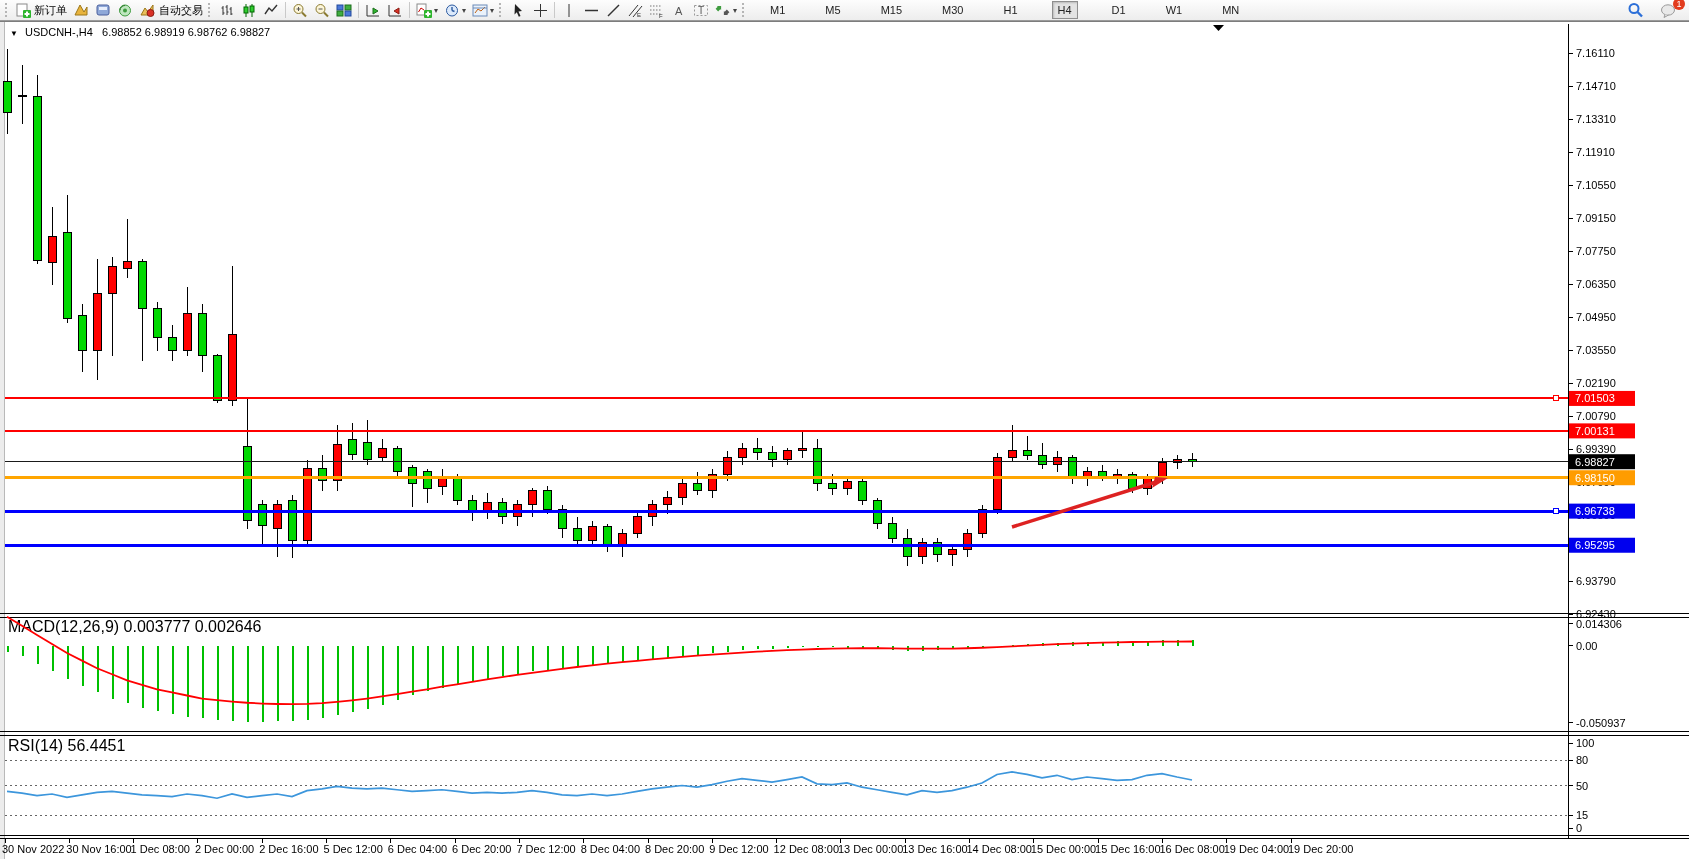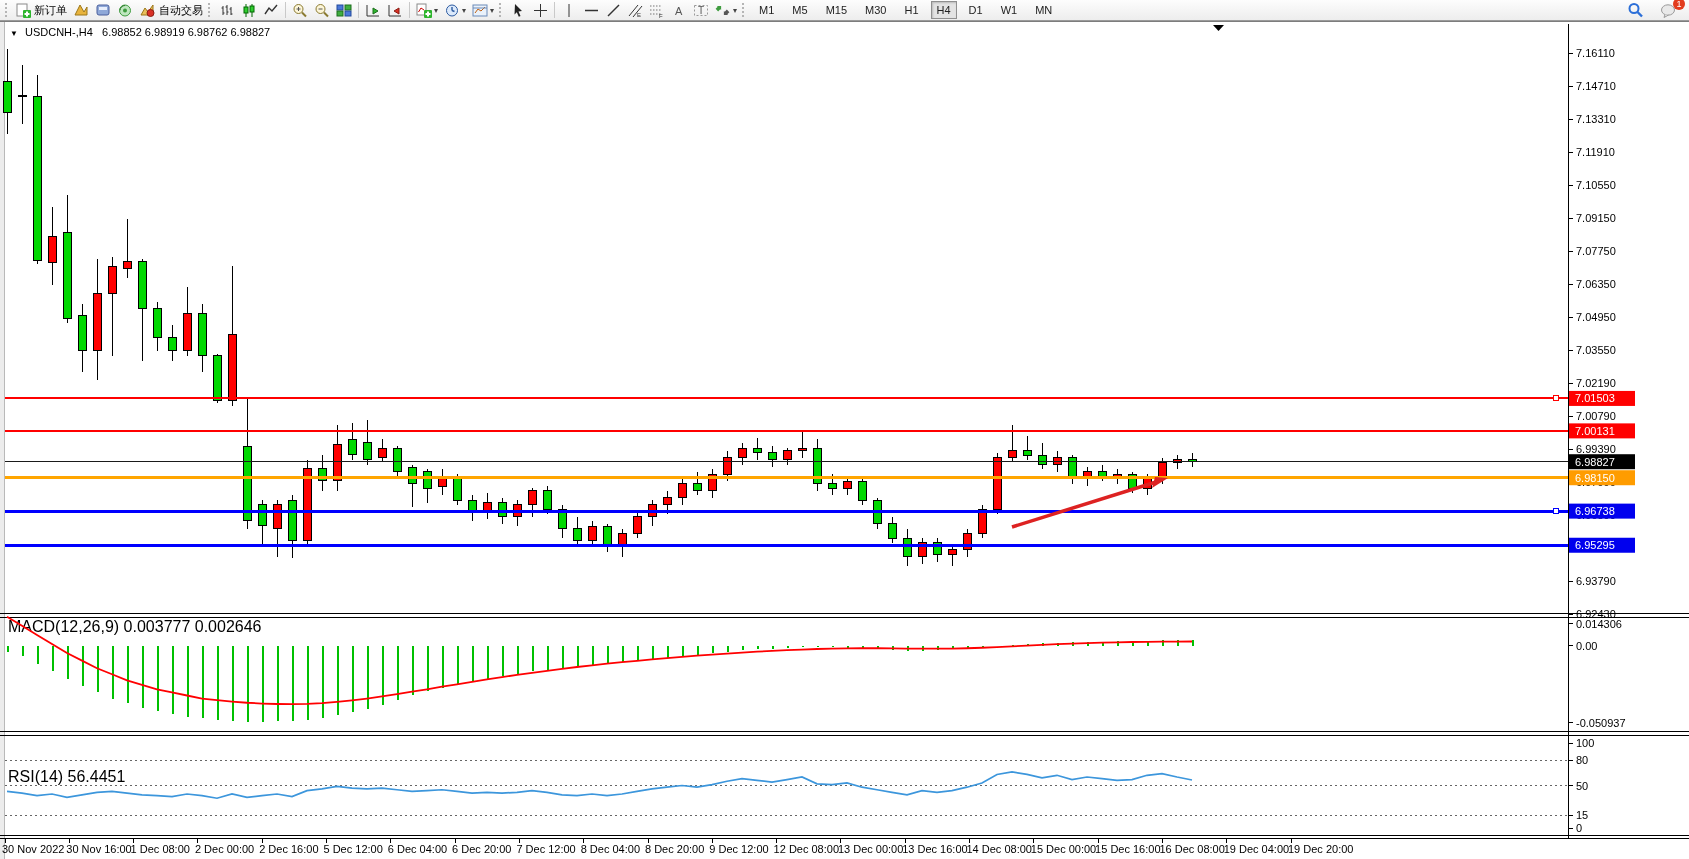--- a/index.html
+++ b/index.html
@@ -9,21 +9,21 @@
   
   .toolbar{position:absolute;left:0;top:0;width:1689px;height:21px;
            background:linear-gradient(#fdfdfd,#ededed);
            border-bottom:1px solid #9a9a9a;display:flex;align-items:center;padding:0 3px;}
   .tbtn{display:flex;align-items:center;justify-content:center;height:19px;min-width:22px;
         padding:0 2px;border:1px solid transparent;cursor:default;}
   .tbtn svg{display:block;}
   .tlabel{font-size:11px;margin-left:3px;white-space:nowrap;}
   .grip{width:4px;height:14px;border-left:2px dotted #b5b5b5;margin:0 4px 0 2px;}
   .sep{width:1px;height:16px;background:#c9c9c9;margin:0 3px;}
-  .tf{font-size:11px;padding:2px 5px;margin:0 3px;border:1px solid transparent;color:#222;}
+  .tf{font-size:11px;padding:2px 5px;margin:0 14px;border:1px solid transparent;color:#222;}
   .tf.active{background:#e3e3e3;border:1px solid #8f8f8f;box-shadow:inset 1px 1px 2px rgba(0,0,0,.18);}
   .dd{font-size:8px;color:#444;margin-left:2px;}
   .right-group{margin-left:auto;display:flex;align-items:center;margin-right:6px;}
   .chat-wrap{position:relative;margin-left:10px;}
   .badge{position:absolute;top:-4px;right:-6px;background:#e23c1e;color:#fff;font-size:9px;
          width:12px;height:12px;border-radius:50%;display:flex;align-items:center;justify-content:center;}
   
   .chart-area{position:absolute;left:0;top:22px;width:1689px;height:837px;background:#fff;}
   .left-strip{position:absolute;left:0;top:22px;width:5px;height:837px;background:#ececec;
               border-right:1px solid #b9b9b9;}
@@ -329,21 +329,21 @@
   <div class="left-strip"></div>
 
   <div class="chart-title">
     <span class="tri">▼</span>
     <span>USDCNH-,H4</span>
     <span>&nbsp;</span>
     <span>6.98852 6.98919 6.98762 6.98827</span>
   </div>
 
   <div class="ind-label" style="top:618px">MACD(12,26,9) 0.003777 0.002646</div>
-  <div class="ind-label" style="top:768px">RSI(14) 56.4451</div>
+  <div class="ind-label" style="top:737px">RSI(14) 56.4451</div>
 
   <svg id="chart-svg" xmlns="http://www.w3.org/2000/svg">
       <g shape-rendering="crispEdges">
         <line x1="0" y1="613.5" x2="1689" y2="613.5" stroke="#000" stroke-width="1"></line>
         <line x1="0" y1="617.5" x2="1689" y2="617.5" stroke="#000" stroke-width="1"></line>
         <line x1="0" y1="731.5" x2="1689" y2="731.5" stroke="#000" stroke-width="1"></line>
         <line x1="0" y1="735.5" x2="1689" y2="735.5" stroke="#000" stroke-width="1"></line>
         <line x1="0" y1="835.5" x2="1689" y2="835.5" stroke="#000" stroke-width="1"></line>
         <line x1="0" y1="838.5" x2="1689" y2="838.5" stroke="#000" stroke-width="1"></line>
         <line x1="1568.5" y1="24" x2="1568.5" y2="838" stroke="#000" stroke-width="1"></line>

